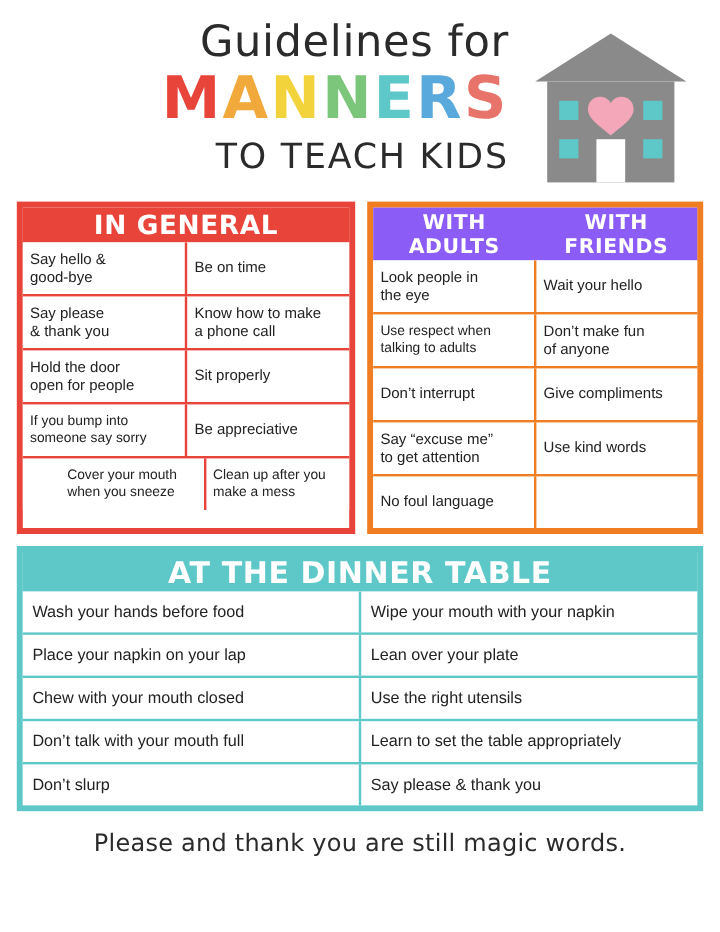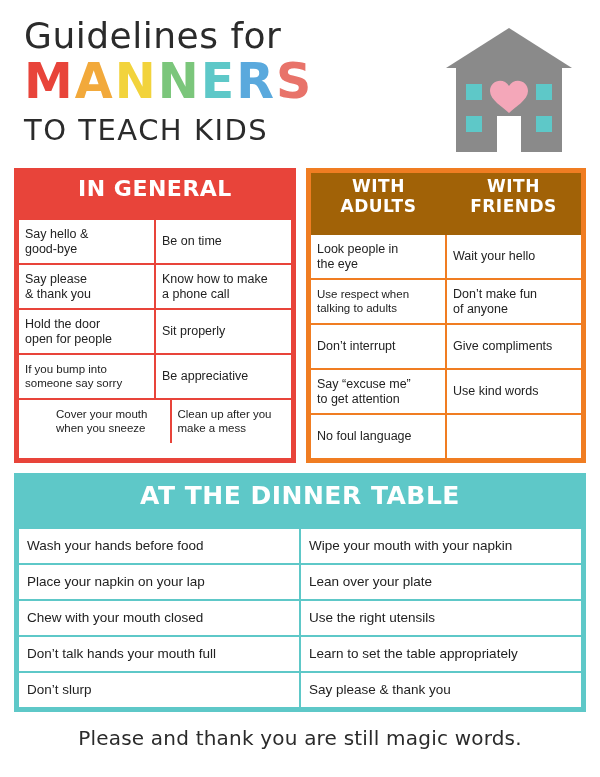--- a/index.html
+++ b/index.html
@@ -24,21 +24,21 @@
   
   .header {
     position: relative;
     height: 152px;
   }
   .title-block {
     position: absolute;
     left: 10px;
     top: 6px;
     width: 400px;
-    text-align: left;
+    text-align: right;
   }
   .title-line1 {
     font-family: "DejaVu Sans", sans-serif;
     font-size: 36px;
     color: #2b2b2b;
     letter-spacing: 0.5px;
     line-height: 1;
   }
   .title-manners {
     margin-top: 2px;
@@ -77,21 +77,21 @@
     border-style: solid;
     box-sizing: border-box;
   }
   .panel-head {
     text-align: center;
     color: #ffffff;
     font-family: "DejaVu Sans", sans-serif;
     font-size: 22px;
     font-weight: bold;
     letter-spacing: 0.5px;
-    padding: 3px 0 19px 0;
+    padding: 3px 0 1px 0;
     display: flex;
   }
   .panel-head .half {
     flex: 1;
     text-align: center;
   }
   .grid {
     background: #ffffff;
     display: flex;
     flex-direction: column;
@@ -120,21 +120,21 @@
   .panel-general .panel-head { background: #e8443a; }
   .panel-general .grid-row { border-bottom: 2px solid #e8443a; }
   .panel-general .grid-row:last-child { border-bottom: none; }
   .panel-general .cell:first-child { border-right: 2px solid #e8443a; }
 
   
   .panel-adults {
     border-color: #f07d22;
     flex: 1;
   }
-  .panel-adults .panel-head { background: #a16207; font-size: 17px; }
+  .panel-adults .panel-head { background: #8b5cf6; font-size: 17px; }
   .panel-adults .grid-row { border-bottom: 2px solid #f07d22; }
   .panel-adults .grid-row:last-child { border-bottom: none; }
   .panel-adults .cell:first-child { border-right: 2px solid #f07d22; }
 
   
   .panel-dinner {
     border-color: #5ec8c8;
     margin-top: 10px;
   }
   .panel-dinner .panel-head { background: #5ec8c8; font-size: 25px; }
@@ -276,21 +276,21 @@
       </div>
       <div class="grid-row">
         <div class="cell" style="white-space: pre-line;">Place your napkin on your lap</div>
         <div class="cell" style="white-space: pre-line;">Lean over your plate</div>
       </div>
       <div class="grid-row">
         <div class="cell" style="white-space: pre-line;">Chew with your mouth closed</div>
         <div class="cell" style="white-space: pre-line;">Use the right utensils</div>
       </div>
       <div class="grid-row">
-        <div class="cell" style="white-space: pre-line;">Don’t talk hands your mouth full</div>
+        <div class="cell" style="white-space: pre-line;">Don’t talk with your mouth full</div>
         <div class="cell" style="white-space: pre-line;">Learn to set the table appropriately</div>
       </div>
       <div class="grid-row">
         <div class="cell" style="white-space: pre-line;">Don’t slurp</div>
         <div class="cell" style="white-space: pre-line;">Say please &amp; thank you</div>
       </div>
     </div>
   </div>
 
   <div class="footer">

